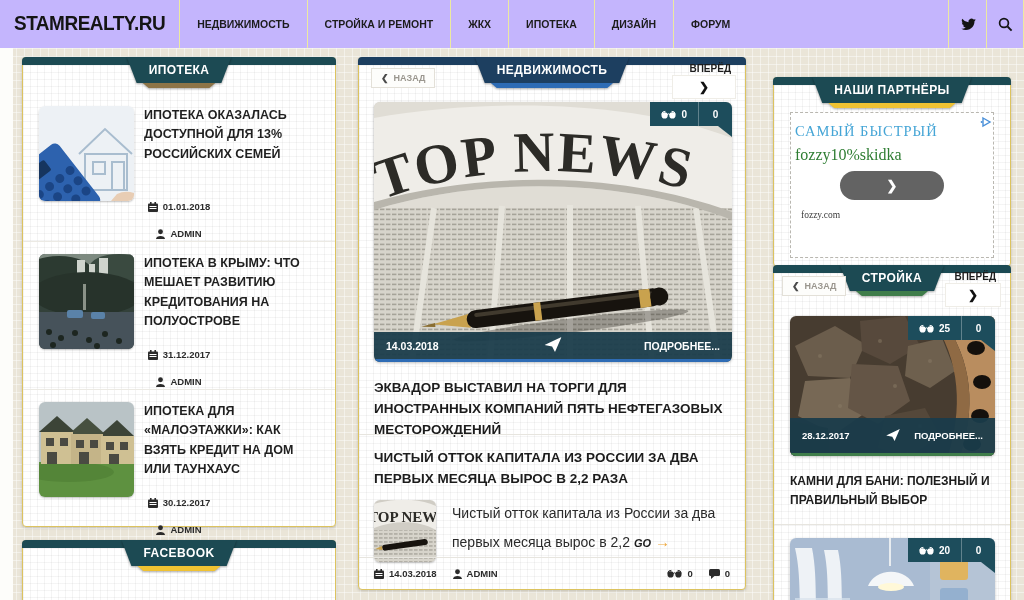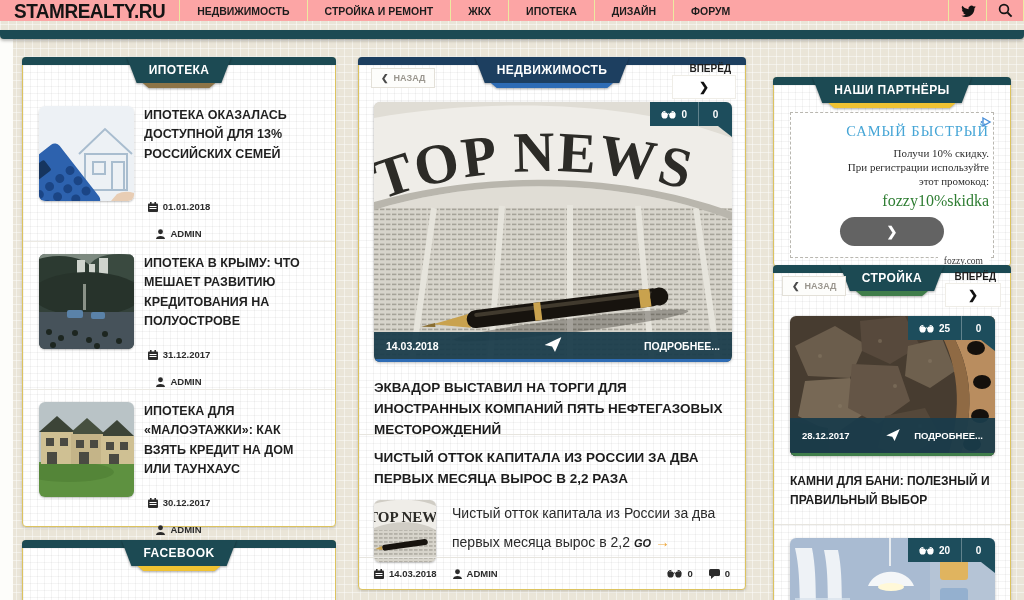--- a/index.html
+++ b/index.html
@@ -7,21 +7,21 @@
   body {
     position:relative;
     background-color:#eae5d8;
     background-image:
       linear-gradient(rgba(255,255,255,.45) 1px, transparent 1px),
       linear-gradient(90deg, rgba(255,255,255,.45) 1px, transparent 1px);
     background-size:8px 8px;
   }
 
   
-  .top-nav{position:absolute;top:0;left:0;width:1024px;height:21px;background:#fca5a5;display:flex;align-items:stretch;z-index:20;}
+  .top-nav{position:absolute;top:0;left:0;width:1024px;height:48px;background:#c4b5fd;display:flex;align-items:stretch;z-index:20;}
   .logo{font-size:19px;font-weight:bold;color:#141414;letter-spacing:-0.5px;display:flex;align-items:center;padding:0 14px;transform:scaleY(1.08);}
   .nav-item{font-size:10.5px;font-weight:bold;color:#1c1c1c;display:flex;align-items:center;padding:0 17px;border-left:1px solid #eceaa0;cursor:pointer;}
   .nav-item:last-of-type{border-right:1px solid #eceaa0;}
   .nav-spacer{flex:1;}
   .nav-icon{width:38px;display:flex;align-items:center;justify-content:center;border-left:1px solid #eceaa0;cursor:pointer;}
   .nav-icon:last-child{border-right:1px solid #eceaa0;}
   .teal-strip{position:absolute;top:30px;left:0;width:1024px;height:9px;background:#1c4a53;border-radius:0 0 4px 4px;box-shadow:0 2px 3px rgba(0,0,0,.25);z-index:19;}
   .left-gutter{position:absolute;top:39px;left:0;width:13px;height:561px;background:#fdfdfa;}
 
   
@@ -72,21 +72,21 @@
   .excerpt{display:flex;gap:16px;align-items:flex-start;}
   .excerpt-text{font-size:14px;color:#2a2a2a;line-height:1.95;}
   .go{font-size:11px;font-weight:bold;font-style:italic;color:#1c1c1c;cursor:pointer;}
   .go-arrow{color:#eda73c;font-weight:bold;font-size:15px;}
 
   .bottom-meta{position:absolute;left:0;right:0;bottom:0;height:32px;border-top:1px solid #e7e5df;display:flex;align-items:center;justify-content:space-between;padding:0 15px;font-size:9.5px;font-weight:bold;color:#2b2b2b;}
   .bottom-meta .grp{display:flex;gap:16px;align-items:center;}
   .bottom-meta .m{display:flex;gap:5px;align-items:center;}
 
   
-  .ad-box{position:absolute;top:34px;left:16px;right:16px;bottom:8px;border:1px dashed #b9b7b0;background:#fff;text-align:right;padding:5px 4px 0;font-family:"Liberation Serif",serif;}
+  .ad-box{position:absolute;top:34px;left:16px;right:16px;bottom:8px;border:1px dashed #b9b7b0;background:#fff;text-align:left;padding:5px 4px 0;font-family:"Liberation Serif",serif;}
   .ad-choice{position:absolute;top:1px;right:1px;cursor:pointer;}
   .ad-head{font-size:14.5px;color:#45a5d6;letter-spacing:1px;line-height:1.35;margin-top:4px;}
   .ad-body{font-size:11px;color:#2e2e2e;line-height:1.3;margin-top:4px;}
   .ad-promo{font-size:16px;color:#2e7d32;margin-top:4px;}
   .ad-btn{margin:7px auto 0;width:104px;height:29px;background:#636363;border-radius:15px;color:#fff;display:flex;align-items:center;justify-content:center;font-size:13px;font-weight:bold;cursor:pointer;font-family:"Liberation Sans",sans-serif;}
   .ad-domain{display:inline-block;background:#fff;padding:0 6px;font-size:9.5px;color:#3a3a3a;position:relative;top:4px;}
 
   .s-headline{font-size:12px;font-weight:bold;color:#1c1c1c;line-height:1.55;}
 </style>
 </head>
@@ -444,25 +444,20 @@
     <div class="ribbon-bot e-yellow"></div>
   </div>
   <div class="ad-box">
     <span class="ad-choice"><svg width="12" height="12" viewBox="0 0 12 12">
           <path d="M3 2 L10 6 L3 10 Z" fill="none" stroke="#4a90d9" stroke-width="1.4"></path>
           <circle cx="1.6" cy="6" r="1" fill="#4a90d9"></circle>
         </svg></span>
     <div class="ad-head">
         <div>САМЫЙ БЫСТРЫЙ</div>
       </div>
-    <div class="ad-body">
-        <div>Получи 10% скидку.</div>
-        <div>При регистрации используйте</div>
-        <div>этот промокод:</div>
-      </div>
     <div class="ad-promo">fozzy10%skidka</div>
     <div class="ad-btn">❯</div>
     <span class="ad-domain">fozzy.com</span>
   </div>
 </div>
 
 <div class="panel" style="left:773px;top:265px;width:238px;height:400px;">
   <div class="panel-bar c-teal"></div>
   <div class="ribbon-wrap">
     <div class="ribbon-top c-teal">СТРОЙКА</div>

